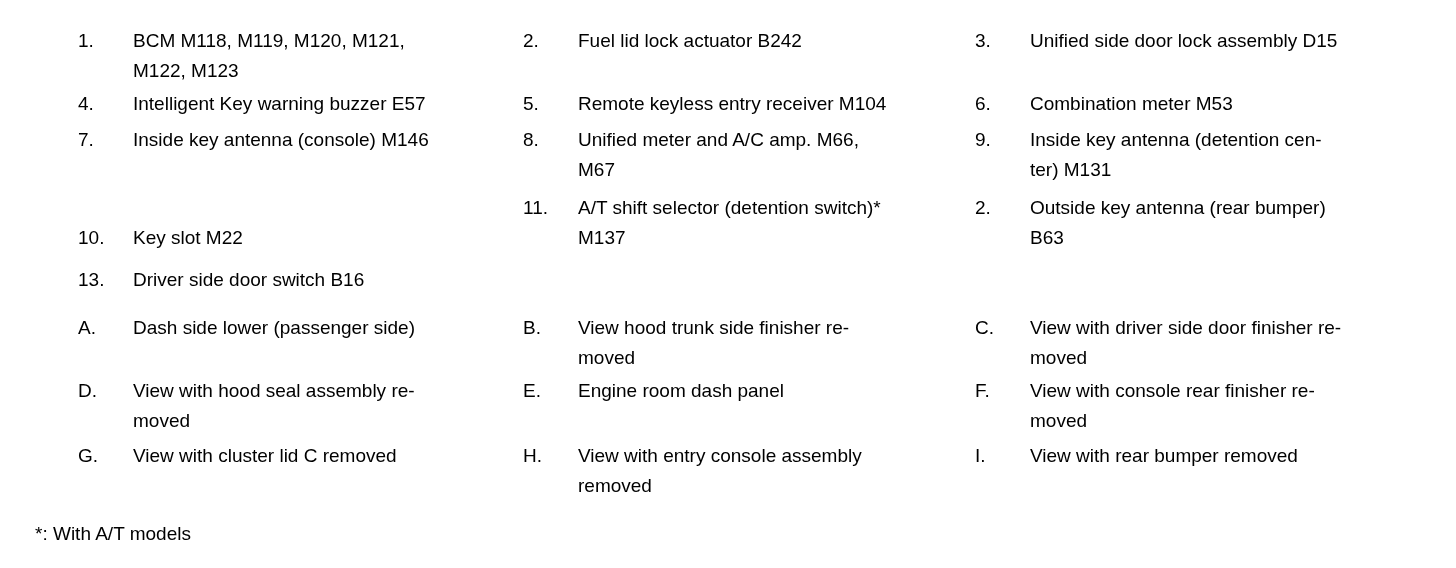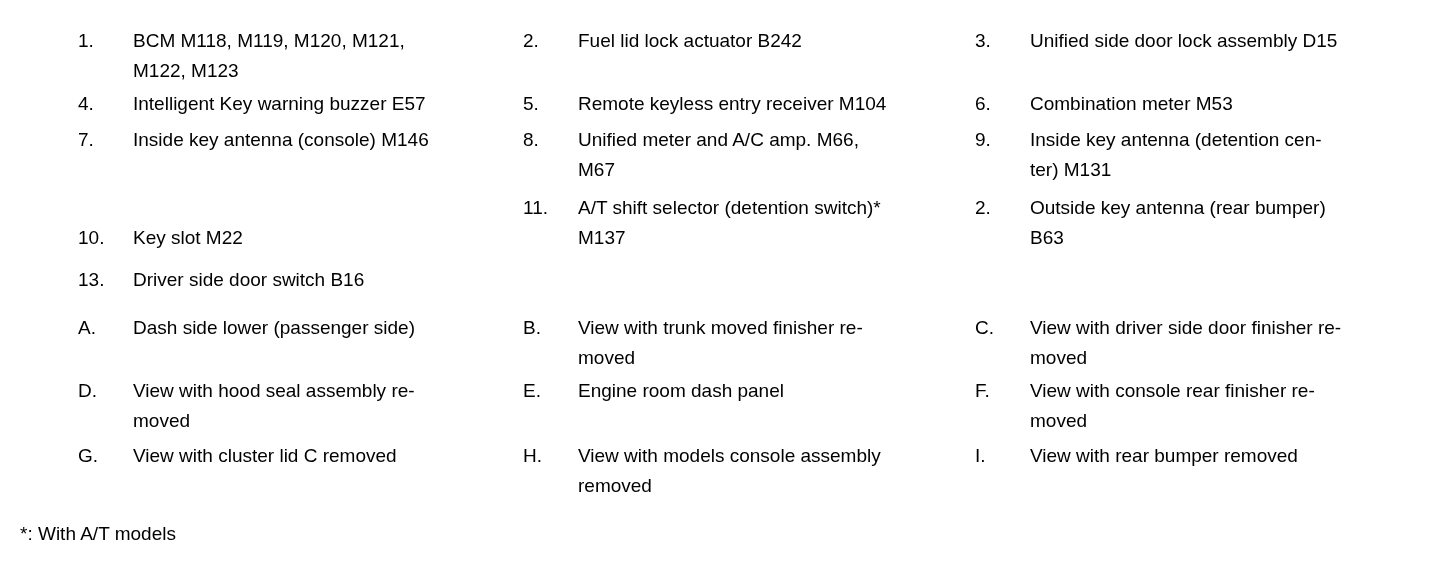--- a/index.html
+++ b/index.html
@@ -45,21 +45,21 @@
   .cell-2 { width: 470px; }
   .num {
     flex: none;
     width: 55px;
     white-space: pre;
   }
   .txt {
     white-space: pre; 
   }
   .footnote {
-    padding-left: 20px;
+    padding-left: 35px;
     margin-top: 18px;
     white-space: pre;
   }
 </style>
 </head>
 <body>
 
 <div class="page">
   <div class="legend" id="legend">
       <div class="row">
@@ -131,21 +131,21 @@
         <div class="cell cell-1"></div>
         <div class="cell cell-2"></div>
       </div>
       <div class="row">
         <div class="cell cell-0">
           <span class="num">A.</span>
           <span class="txt">Dash side lower (passenger side)</span>
         </div>
         <div class="cell cell-1">
           <span class="num">B.</span>
-          <span class="txt">View with trunk moved finisher re-
+          <span class="txt">View hood trunk side finisher re-
 moved</span>
         </div>
         <div class="cell cell-2">
           <span class="num">C.</span>
           <span class="txt">View with driver side door finisher re-
 moved</span>
         </div>
       </div>
       <div class="row">
         <div class="cell cell-0">
@@ -163,21 +163,21 @@
 moved</span>
         </div>
       </div>
       <div class="row">
         <div class="cell cell-0">
           <span class="num">G.</span>
           <span class="txt">View with cluster lid C removed</span>
         </div>
         <div class="cell cell-1">
           <span class="num">H.</span>
-          <span class="txt">View with models console assembly
+          <span class="txt">View with entry console assembly
 removed</span>
         </div>
         <div class="cell cell-2">
           <span class="num">I.</span>
           <span class="txt">View with rear bumper removed</span>
         </div>
       </div>
     </div>
   <div class="footnote">*: With A/T models</div>
 </div>

